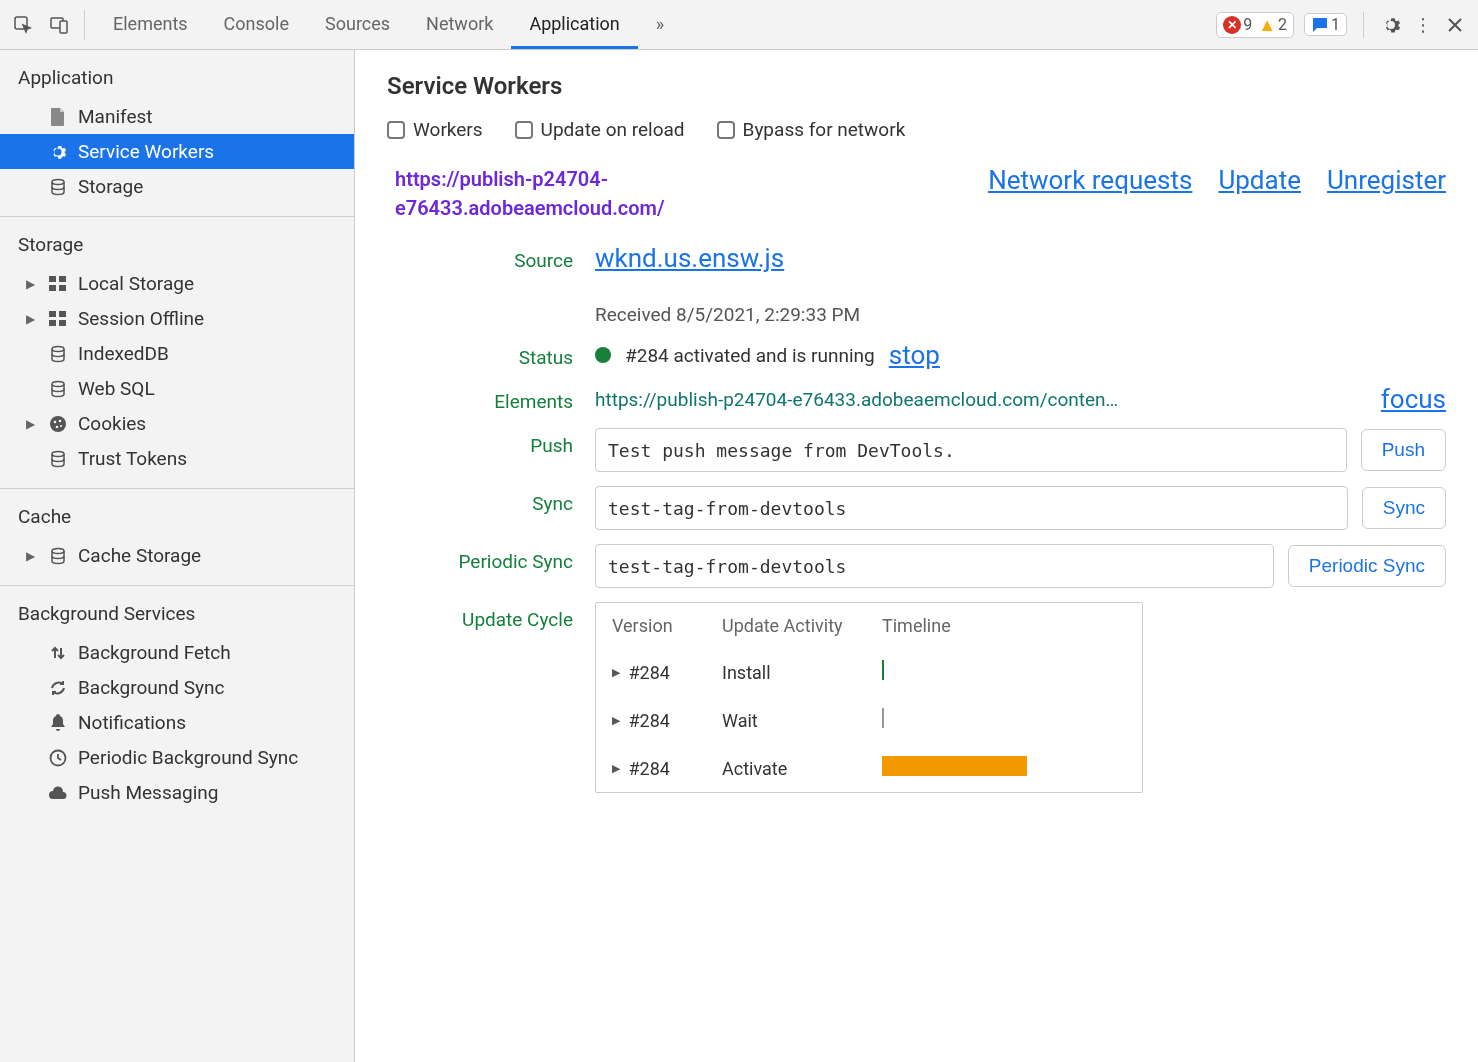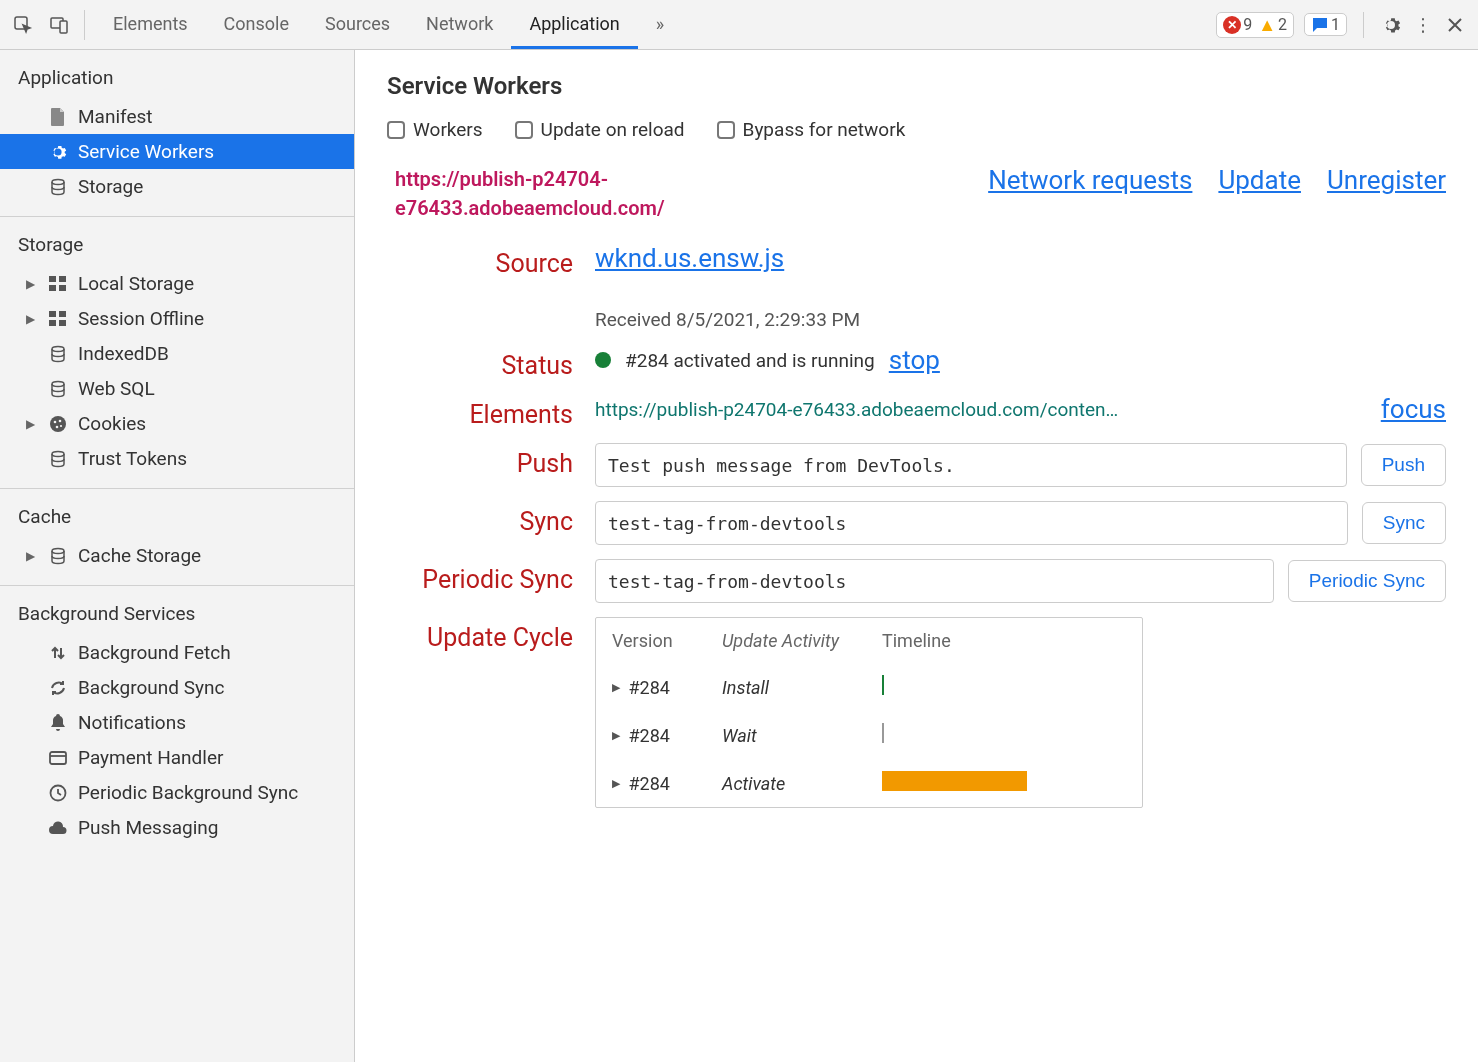--- a/index.html
+++ b/index.html
@@ -33,39 +33,39 @@
 .sb-item.selected .ico { color: #fff; }
 
 
 .content { flex: 1; overflow-y: auto; padding: 22px 32px; }
 .content h1 { font-size: 24px; font-weight: 600; margin-bottom: 18px; color: #333; }
 .checkrow { display: flex; gap: 32px; align-items: center; margin-bottom: 24px; font-size: 19px; }
 .checkrow label { display: flex; align-items: center; gap: 8px; cursor: pointer; }
 .chkbox { width: 18px; height: 18px; border: 2px solid #777; border-radius: 4px; display: inline-block; }
 
 .origin-row { display: flex; align-items: flex-start; justify-content: space-between; margin: 18px 0 20px 8px; }
-.origin-url { font-size: 20px; font-weight: 600; color: #be185d; max-width: 360px; line-height: 1.45; }
+.origin-url { font-size: 20px; font-weight: 600; color: #6d28d9; max-width: 360px; line-height: 1.45; }
 .origin-actions { display: flex; gap: 26px; align-items: center; }
 .link { color: #1a73e8; text-decoration: underline; cursor: pointer; font-size: 26px; }
 
 .field-row { display: flex; margin: 14px 0 14px 8px; align-items: flex-start; }
-.field-label { width: 200px; text-align: right; padding-right: 22px; color: #b91c1c; font-size: 25px; padding-top: 6px; }
+.field-label { width: 200px; text-align: right; padding-right: 22px; color: #15803d; font-size: 19px; padding-top: 6px; }
 .field-body { flex: 1; font-size: 19px; display: flex; align-items: center; gap: 14px; flex-wrap: wrap; }
 .received { color: #555; margin-top: 16px; }
 .status-dot { width: 16px; height: 16px; background: #188038; border-radius: 50%; display: inline-block; }
 .client-url { max-width: 590px; white-space: nowrap; overflow: hidden; text-overflow: ellipsis; color: #0f766e; }
 .txt-input { flex: 1; min-width: 420px; height: 44px; border: 1px solid #ccc; border-radius: 4px; padding: 0 12px; font-family: "SF Mono", Menlo, Consolas, monospace; font-size: 18px; color: #333; background: #fff; }
 .action-btn { height: 42px; padding: 0 20px; border: 1px solid #ccc; border-radius: 6px; background: #fff; color: #1a73e8; font-size: 19px; font-weight: 500; cursor: pointer; }
 
 
 .uc-table { border: 1px solid #ccc; border-radius: 2px; width: 548px; }
 .uc-head, .uc-row { display: flex; padding: 12px 16px; font-size: 18px; align-items: center; }
 .uc-head { color: #666; }
 .uc-col-v { width: 110px; display: flex; align-items: center; gap: 4px; }
-.uc-col-a { width: 160px; font-style: italic; }
+.uc-col-a { width: 160px; }
 .uc-col-t { flex: 1; }
 .uc-arrow { font-size: 11px; color: #555; margin-right: 4px; }
 .tl-tick-green { display: inline-block; width: 2px; height: 20px; background: #188038; }
 .tl-tick-gray { display: inline-block; width: 2px; height: 20px; background: #999; }
 .tl-bar-orange { display: inline-block; width: 145px; height: 20px; background: #f29900; }
 
 .sep { border-right: 1px solid #ccc; height: 26px; margin: 0 6px; }
 
 svg { display: block; }
 </style>
@@ -272,30 +272,20 @@
             <span>Background Sync</span>
           </div>
           <div class="sb-item">
             <span class="arrow"></span>
             <span class="ico">
               <svg width="16" height="18" viewBox="0 0 16 18" fill="currentColor">
                 <path d="M8 0a2 2 0 012 2 5 5 0 013 5v3l2 3H1l2-3V7a5 5 0 013-5 2 2 0 012-2zM6 15h4a2 2 0 01-4 0z"></path>
               </svg>
             </span>
             <span>Notifications</span>
-          </div>
-          <div class="sb-item">
-            <span class="arrow"></span>
-            <span class="ico">
-              <svg width="18" height="14" viewBox="0 0 18 14" fill="none" stroke="currentColor" stroke-width="1.8">
-                <rect x="1" y="1" width="16" height="12" rx="2"></rect>
-                <path d="M1 5h16"></path>
-              </svg>
-            </span>
-            <span>Payment Handler</span>
           </div>
           <div class="sb-item">
             <span class="arrow"></span>
             <span class="ico">
               <svg width="18" height="18" viewBox="0 0 18 18" fill="none" stroke="currentColor" stroke-width="1.8">
                 <circle cx="9" cy="9" r="7.5"></circle>
                 <path d="M9 5v4l3 2"></path>
               </svg>
             </span>
             <span>Periodic Background Sync</span>

